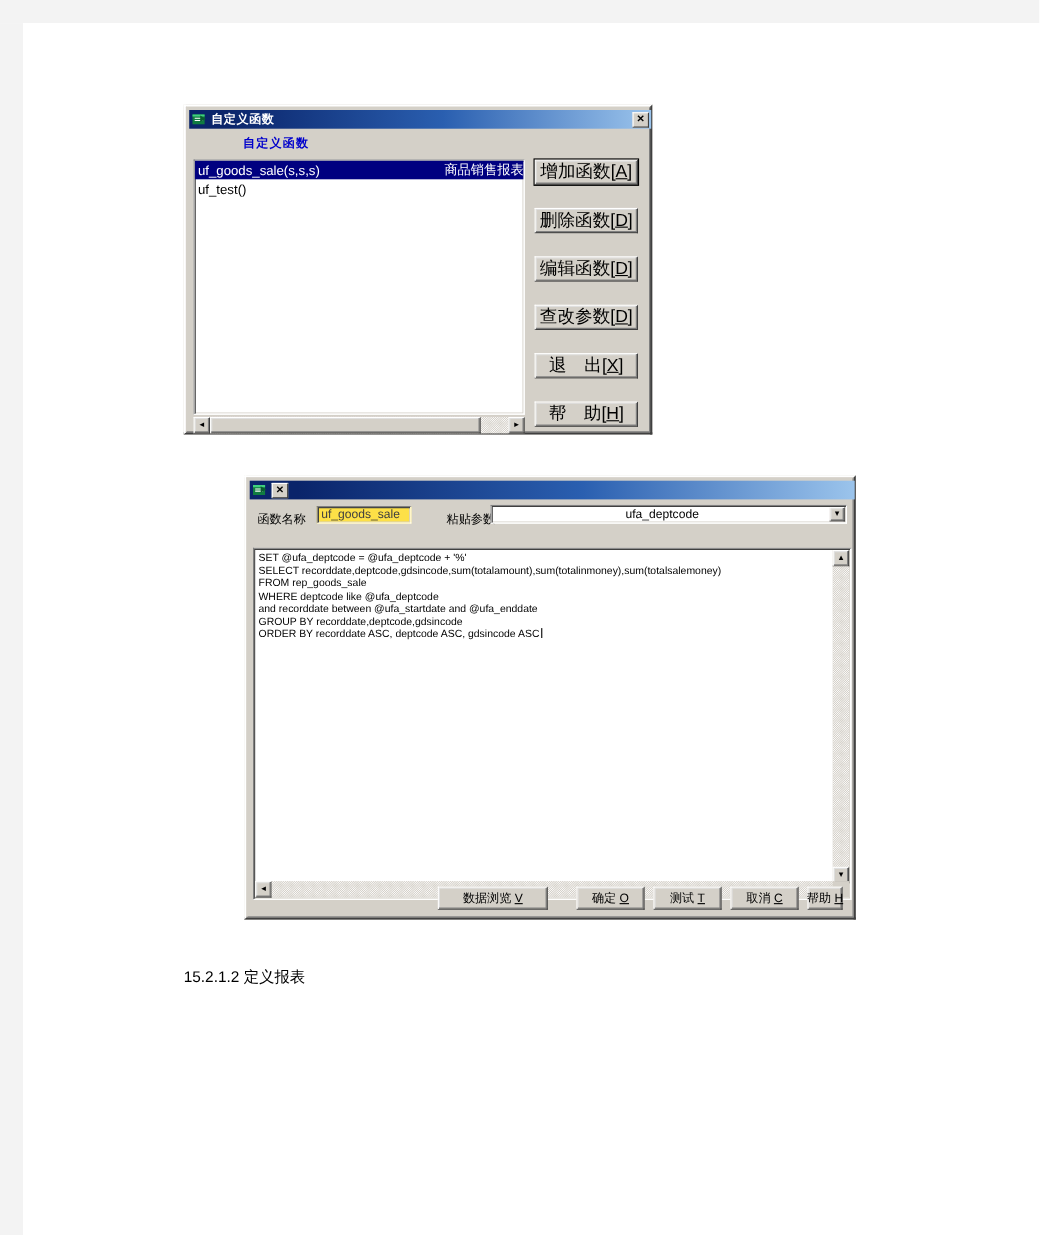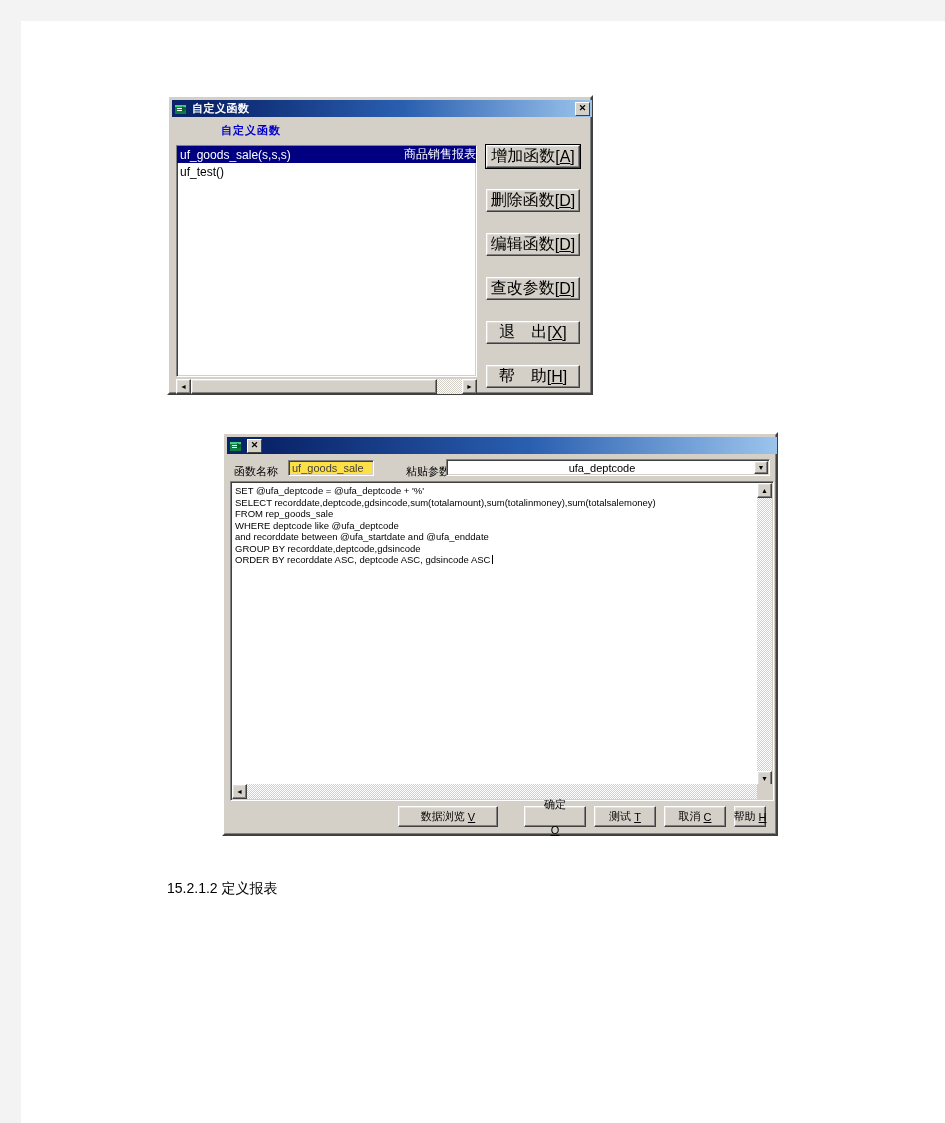--- a/index.html
+++ b/index.html
@@ -270,21 +270,21 @@
     display: flex;
     align-items: center;
     justify-content: center;
     font-size: 7px;
     box-sizing: border-box;
     flex: 0 0 auto;
   }
 
   #dlg2-editor-wrap {
     position: absolute;
-    left: 6px; top: 47px;
+    left: 6px; top: 64px;
     width: 544px; height: 320px;
     background: #ffffff;
     box-sizing: border-box;
   }
   #dlg2-sql {
     position: absolute;
     left: 2px; top: 2px;
     width: 524px; height: 300px;
     font-family: "Liberation Sans", "DejaVu Sans", sans-serif;
     font-size: 9.5px;
@@ -327,21 +327,21 @@
     position: absolute;
     left: 0; top: 372px;
     width: 556px; height: 24px;
   }
   #dlg2-btnrow .btn {
     position: absolute;
     height: 21px;
     font-size: 11px;
   }
   #btn-browse { left: 174px; width: 100px; }
-  #btn-ok     { left: 300px; width: 62px; flex-direction: column; }
+  #btn-ok     { left: 300px; width: 62px; }
   #btn-test   { left: 370px; width: 62px; }
   #btn-cancel { left: 440px; width: 62px; }
   #btn-help2  { left: 510px; width: 32px; }
 
   #caption-text {
     position: absolute;
     left: 167px; top: 880px;
     font-size: 14px;
     color: #000000;
     font-family: "Liberation Sans", "DejaVu Sans", sans-serif;

